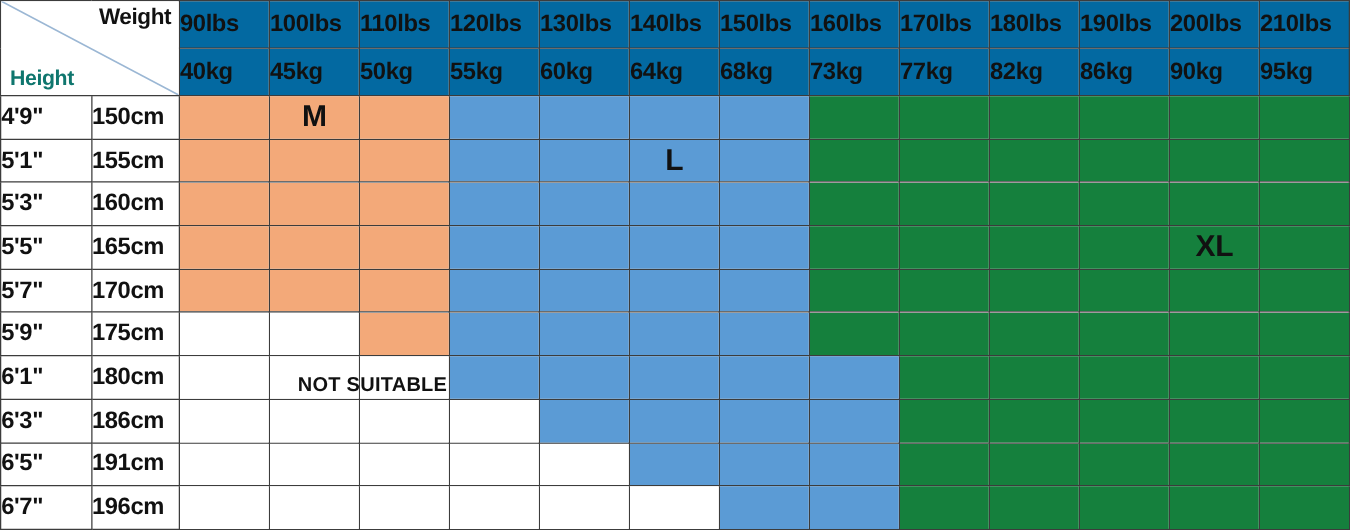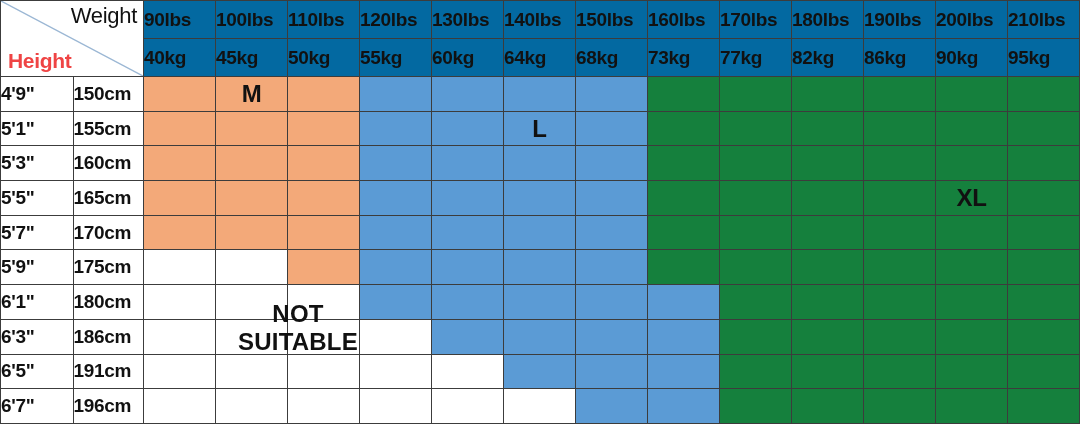--- a/index.html
+++ b/index.html
@@ -61,31 +61,31 @@
     position: absolute;
     left: 0; top: 0;
     width: 100%;
     height: 100%;
     pointer-events: none;
   }
   .corner-weight {
     position: absolute;
     right: 6px;
     top: 2px;
-    font-size: 22px;
-    font-weight: normal;
+    font-size: 18px;
+    font-weight: bold;
     color: #111111;
   }
   .corner-height {
     position: absolute;
     left: 7px;
     bottom: 3px;
-    font-size: 21px;
-    font-weight: bold;
-    color: #ef4444;
+    font-size: 17px;
+    font-weight: bold;
+    color: #0f766e;
     text-align: center;
   }
 
   th.wcell {
     background: #0369a1;
     font-size: 20px;
     font-weight: bold;
     padding-left: 5px;
     height: 38px;
   }
@@ -111,21 +111,21 @@
     font-weight: bold;
     color: #111111;
     line-height: 1;
   }
   .ns-label {
     position: absolute;
     left: 218px;
     top: 300px;
     width: 160px;
     text-align: center;
-    font-size: 24px;
+    font-size: 16px;
     font-weight: bold;
     color: #111111;
     letter-spacing: 0.2px;
     z-index: 5;
     pointer-events: none;
   }
 </style>
 </head>
 <body>
 

